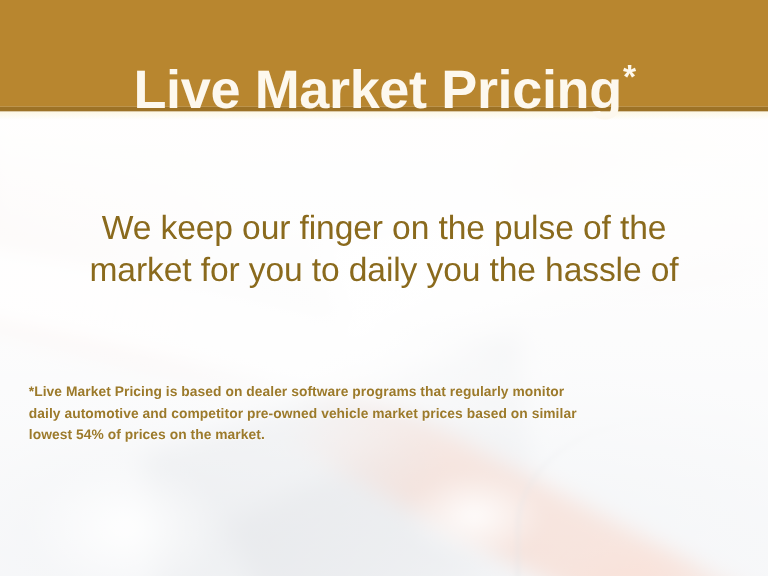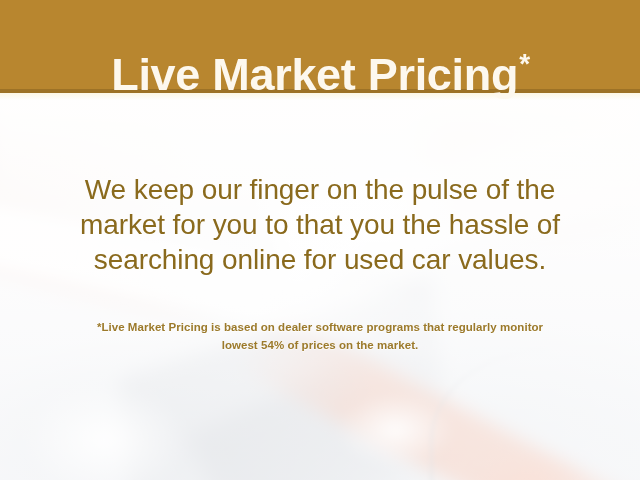--- a/index.html
+++ b/index.html
@@ -267,21 +267,21 @@
     letter-spacing: -0.1px;
     text-shadow: 0 1px 1px rgba(255,255,255,.85);
   }
   .headline .hl-line { display: block; }
 
   .disclaimer {
     position: absolute;
     left: 24px;
     top: 225px;
     width: 592px;
-    text-align: center;
+    text-align: left;
     color: #9c7a2b;
     font-size: 11.5px;
     font-weight: bold;
     line-height: 18px;
     letter-spacing: .05px;
     text-shadow: 0 1px 1px rgba(255,255,255,.8);
   }
   .disclaimer .dc-line { display: block; }
 </style>
 </head>
@@ -313,23 +313,23 @@
 
   <h1 class="header-title">
       <span>Live Market Pricing</span>
       <span class="star">*</span>
     </h1>
 
   <div class="content">
 
     <div class="headline">
       <span class="hl-line">We keep our finger on the pulse of the</span>
-      <span class="hl-line">market for you to that you the hassle of</span>
-      <span class="hl-line">searching online for used car values.</span>
+      <span class="hl-line">market for you to daily you the hassle of</span>
     </div>
 
     <div class="disclaimer">
       <span class="dc-line">*Live Market Pricing is based on dealer software programs that regularly monitor</span>
+      <span class="dc-line">daily automotive and competitor pre-owned vehicle market prices based on similar</span>
       <span class="dc-line">lowest 54% of prices on the market.</span>
     </div>
 
   </div>
 </div>
 
 </body></html>

